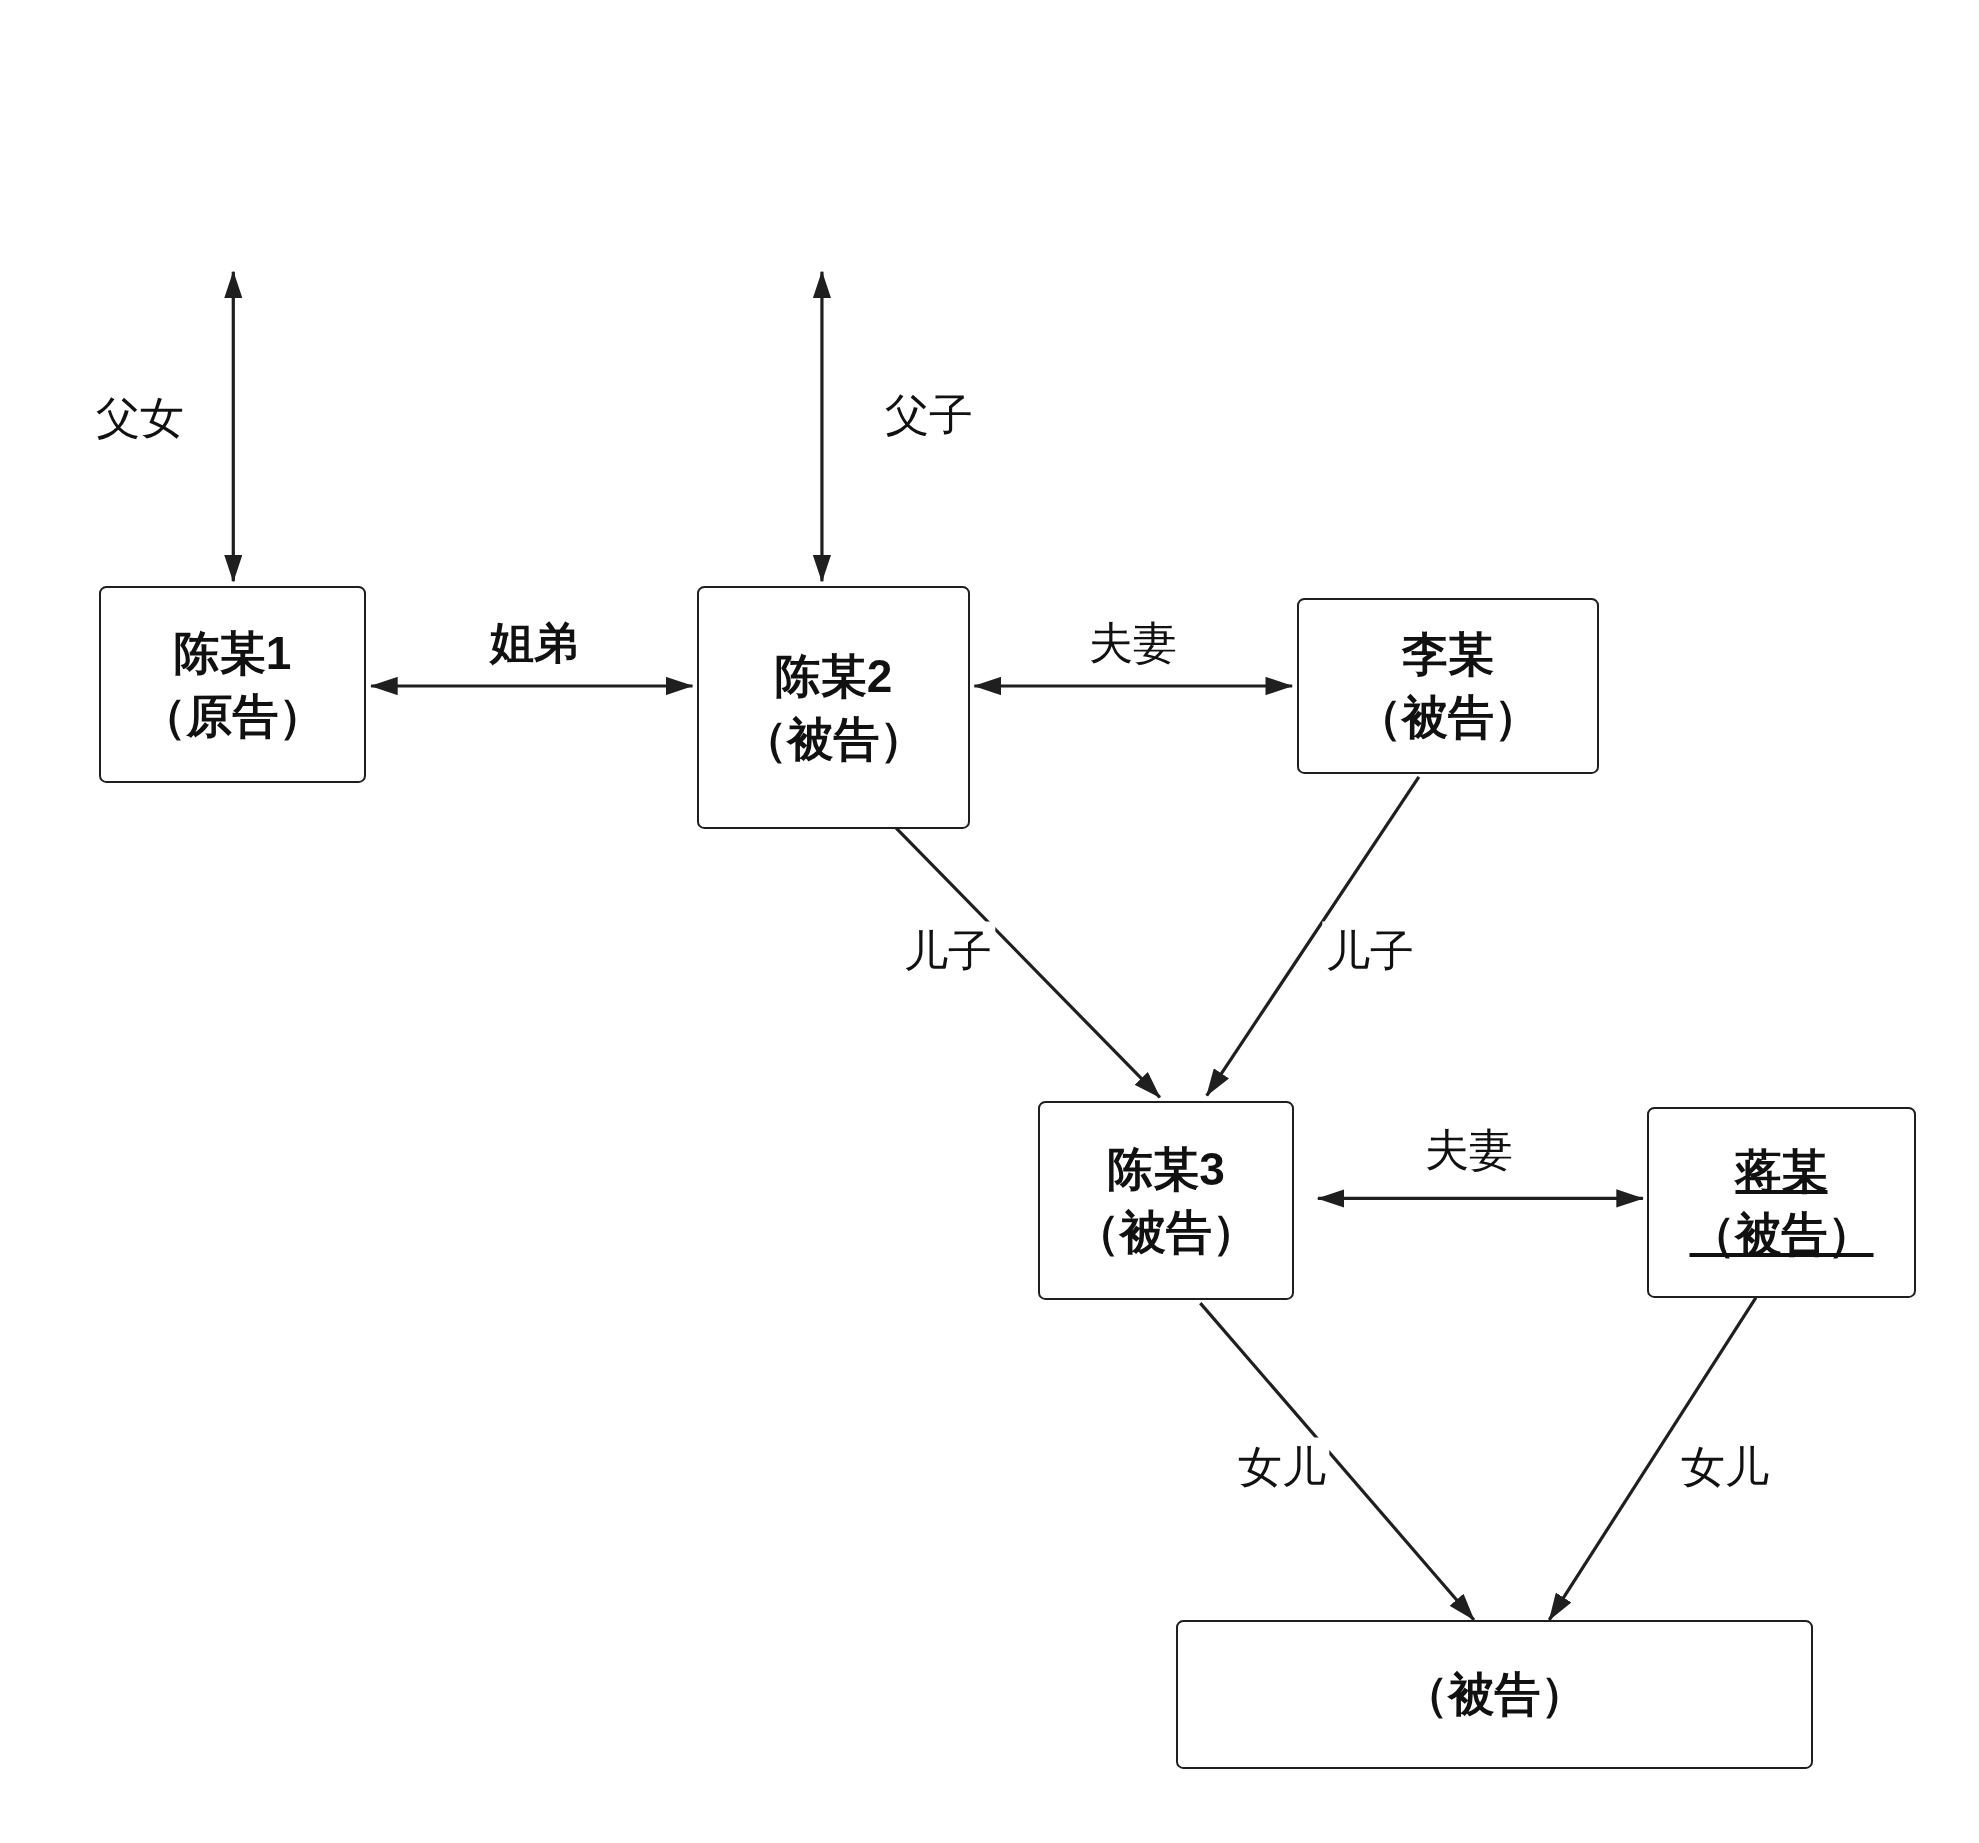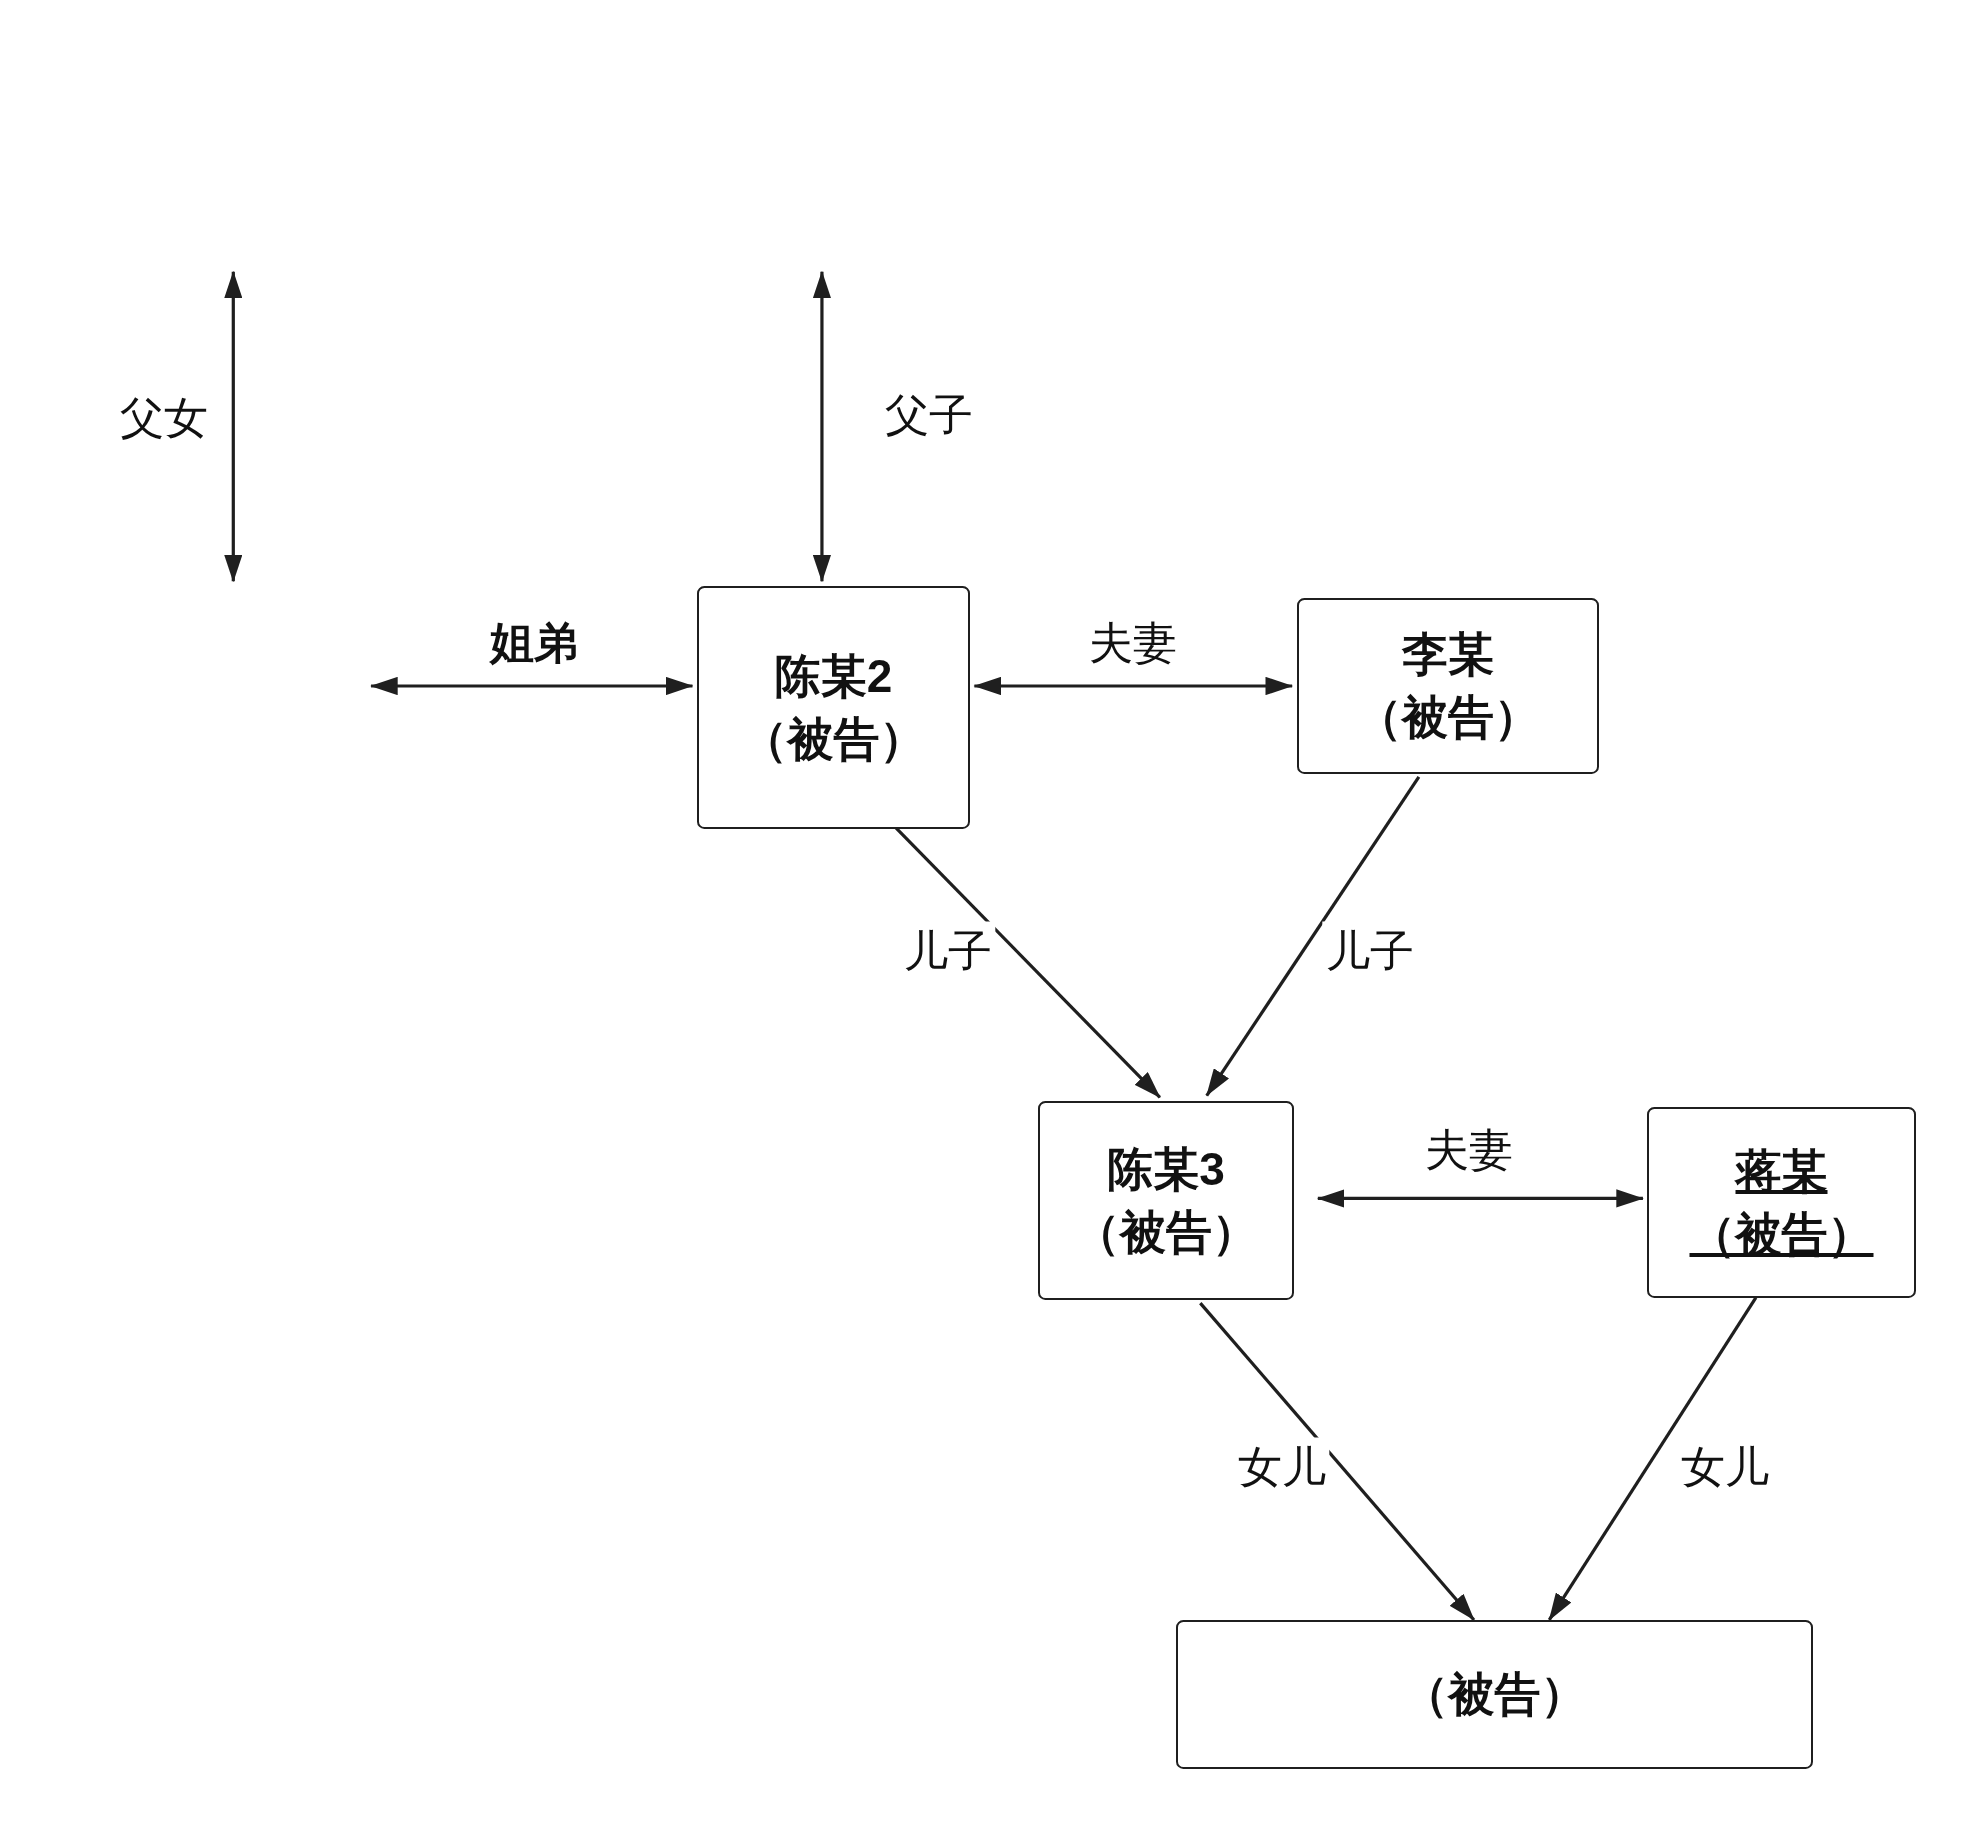--- a/index.html
+++ b/index.html
@@ -75,20 +75,24 @@
     <line x1="1545" y1="846" x2="1314" y2="1193" stroke="#1f1f1f" stroke-width="3.5" marker-end="url(#arrowhead)"></line>
 
     <line x1="1435" y1="1305" x2="1789" y2="1305" stroke="#1f1f1f" stroke-width="3.5" marker-start="url(#arrowhead)" marker-end="url(#arrowhead)"></line>
 
     <line x1="1307" y1="1419" x2="1605" y2="1764" stroke="#1f1f1f" stroke-width="3.5" marker-end="url(#arrowhead)"></line>
 
     <line x1="1912" y1="1413" x2="1687" y2="1764" stroke="#1f1f1f" stroke-width="3.5" marker-end="url(#arrowhead)"></line>
   </svg>
 
 
+  <div class="node" style="left:99px; top:586px; width:267px; height:197px;">
+    <div class="node-text">陈某1</div>
+    <div class="node-text">（原告）</div>
+  </div>
 
   <div class="node" style="left:697px; top:586px; width:273px; height:243px;">
     <div class="node-text">陈某2</div>
     <div class="node-text">（被告）</div>
   </div>
 
   <div class="node" style="left:1297px; top:598px; width:302px; height:176px;">
     <div class="node-text">李某</div>
     <div class="node-text">（被告）</div>
   </div>
@@ -100,21 +104,21 @@
 
   <div class="node" style="left:1647px; top:1107px; width:269px; height:191px;text-decoration:underline;">
     <div class="node-text">蒋某</div>
     <div class="node-text">（被告）</div>
   </div>
 
   <div class="node" style="left:1176px; top:1620px; width:637px; height:149px;">
     <div class="node-text">（被告）</div>
   </div>
 
-  <div class="edge-label" style="left:140px; top:418px;margin-left:24px;">父女</div>
+  <div class="edge-label" style="left:140px; top:418px;">父女</div>
 
   <div class="edge-label" style="left:929px; top:415px;">父子</div>
 
   <div class="edge-label" style="left:534px; top:643px;font-weight:bold;">姐弟</div>
 
   <div class="edge-label" style="left:1133px; top:643px;">夫妻</div>
 
   <div class="edge-label" style="left:948px; top:951px;">儿子</div>
 
   <div class="edge-label" style="left:1370px; top:951px;">儿子</div>

